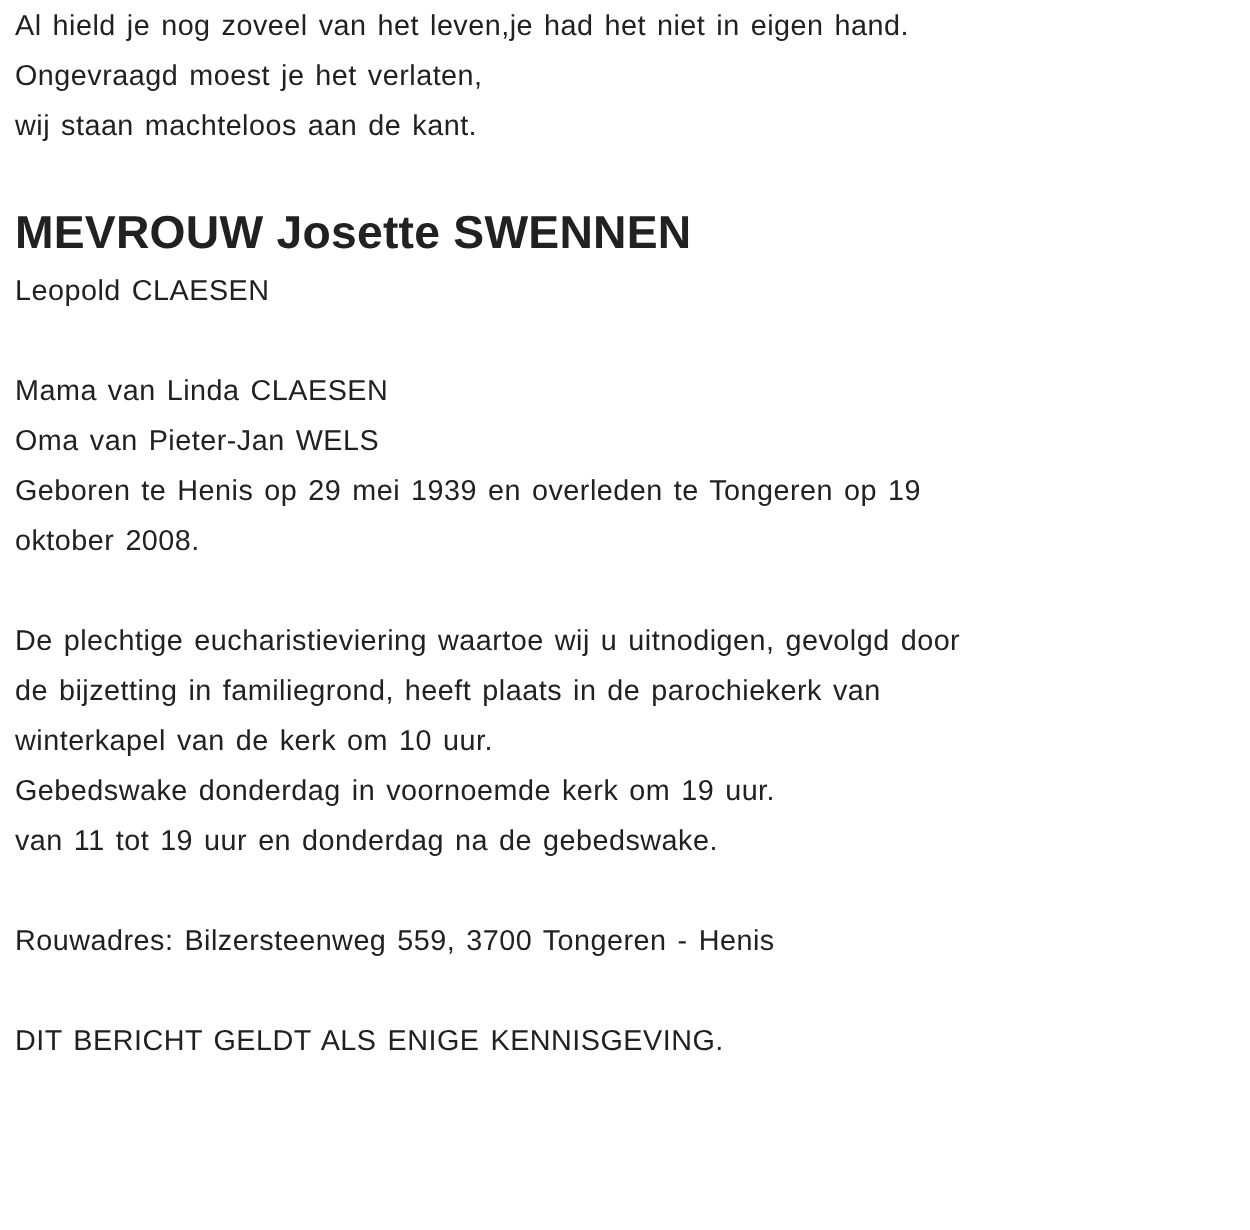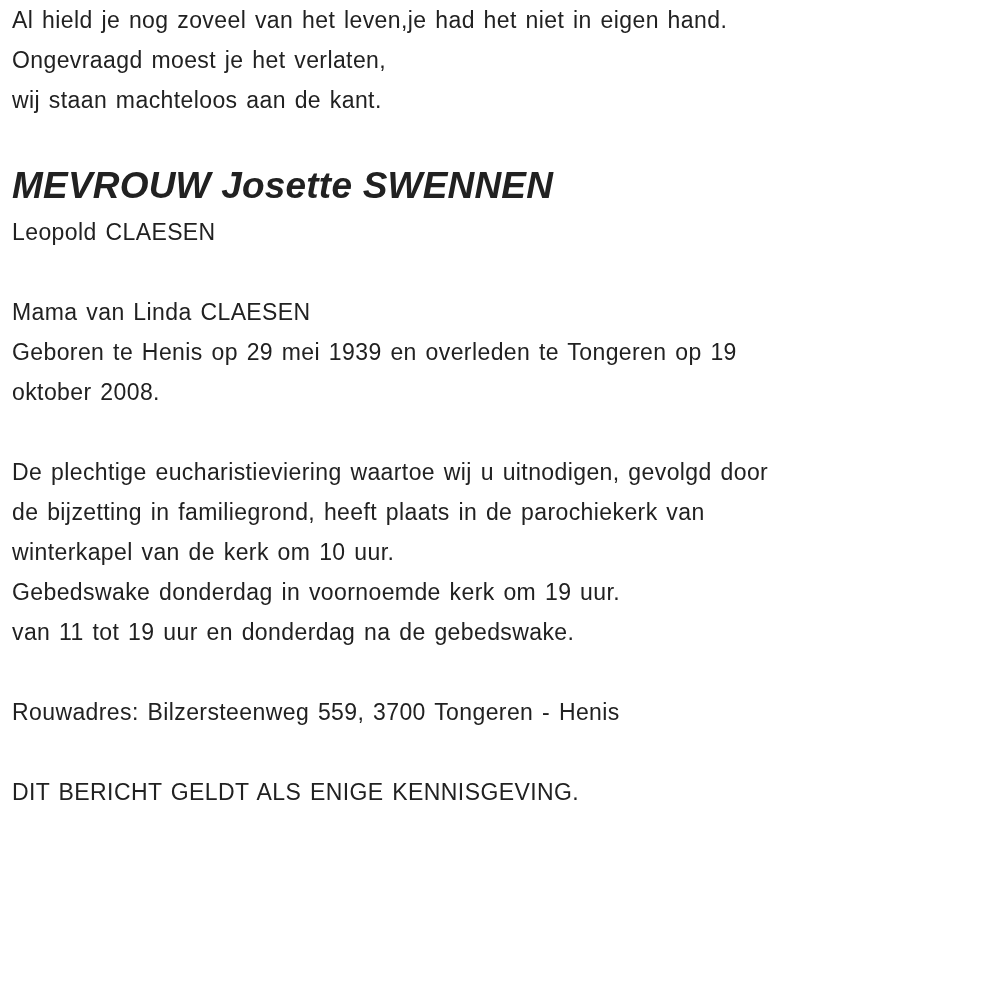--- a/index.html
+++ b/index.html
@@ -30,21 +30,20 @@
     word-spacing: 2px;
     white-space: nowrap;
   }
   .title {
     margin: 0;
     font-size: 37px;
     line-height: 52px;
     font-weight: 700;
     letter-spacing: 0.2px;
     white-space: nowrap;
-    font-style: italic;
   }
   .block { margin: 0; }
   .gap { margin-top: 40px; }
 </style>
 </head>
 <body>
 
 <main class="page">
 
   <section class="block">
@@ -53,20 +52,21 @@
     <p class="line">wij staan machteloos aan de kant.</p>
   </section>
 
   <section class="block gap">
     <h1 class="title">MEVROUW Josette SWENNEN</h1>
     <p class="line">Leopold CLAESEN</p>
   </section>
 
   <section class="block gap">
     <p class="line">Mama van Linda CLAESEN</p>
+    <p class="line">Oma van Pieter-Jan WELS</p>
     <p class="line">Geboren te Henis op 29 mei 1939 en overleden te Tongeren op 19</p>
     <p class="line">oktober 2008.</p>
   </section>
 
   <section class="block gap">
     <p class="line">De plechtige eucharistieviering waartoe wij u uitnodigen, gevolgd door</p>
     <p class="line">de bijzetting in familiegrond, heeft plaats in de parochiekerk van</p>
     <p class="line">winterkapel van de kerk om 10 uur.</p>
     <p class="line">Gebedswake donderdag in voornoemde kerk om 19 uur.</p>
     <p class="line">van 11 tot 19 uur en donderdag na de gebedswake.</p>

